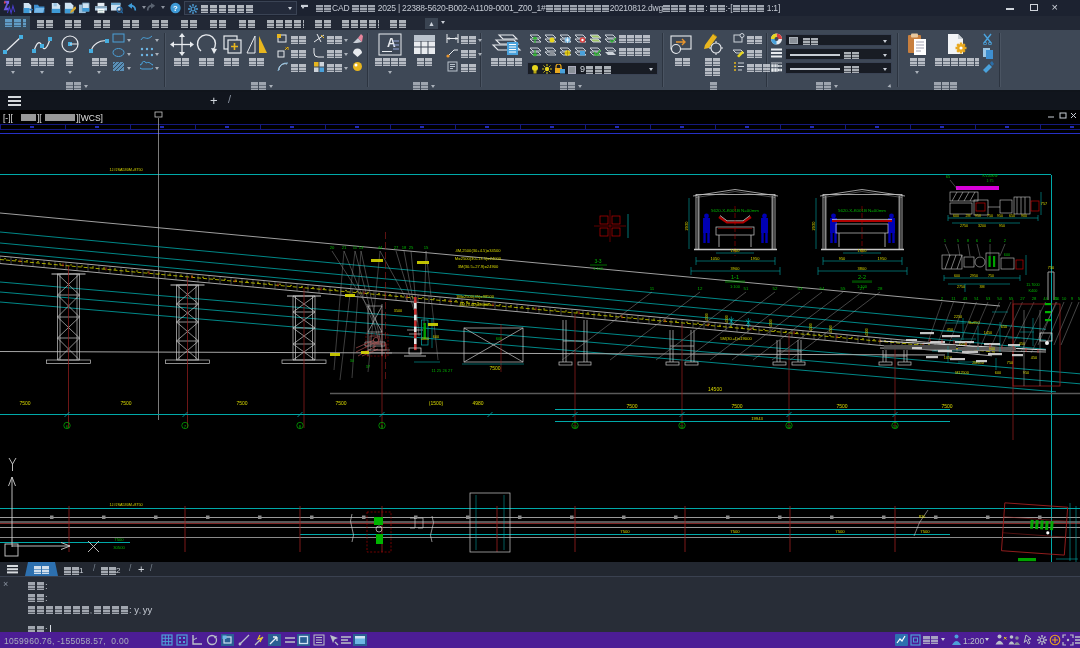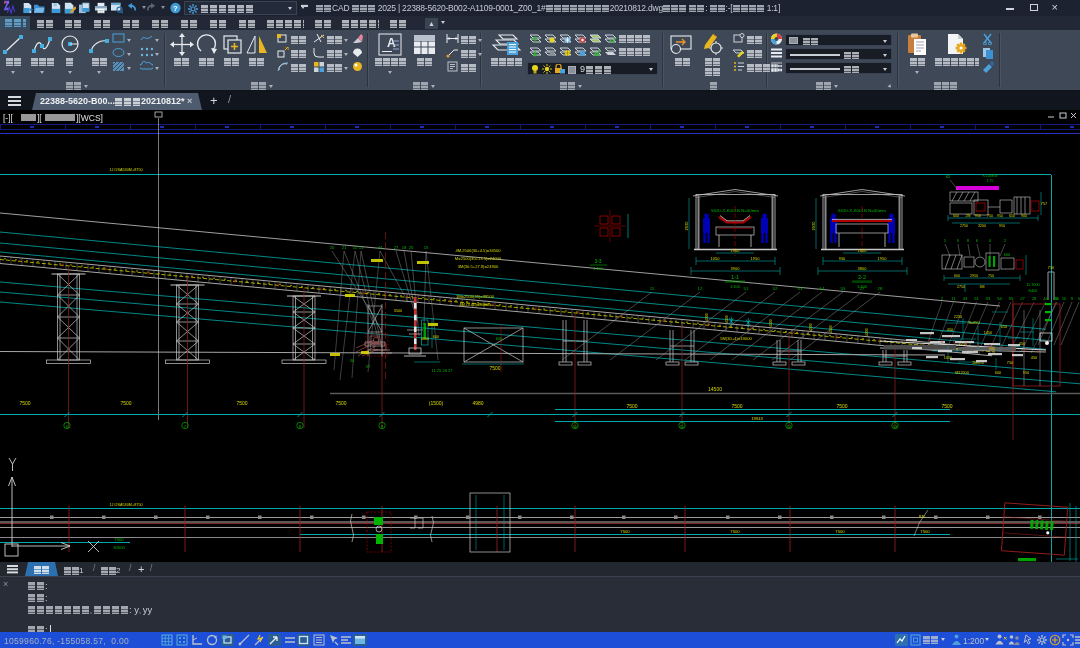--- a/index.html
+++ b/index.html
@@ -32,21 +32,21 @@
 #docbar{position:absolute;left:0;top:92px;width:1080px;height:18px;background:#11151d;}
 #doctab{position:absolute;left:32px;top:1px;width:170px;height:17px;background:#4e5a6d;color:#eef1f4;font-size:9px;font-weight:bold;line-height:17px;text-align:left;padding-left:8px;clip-path:polygon(4px 0,166px 0,170px 17px,0 17px);}
 
 #canvas{position:absolute;left:0;top:110px;width:1080px;height:452px;background:#000;}
 
 #laybar{position:absolute;left:0;top:562px;width:1080px;height:14px;background:#222730;color:#ccd1d8;font-size:8.5px;}
 
 #cmd{position:absolute;left:0;top:576px;width:1080px;height:56px;background:#282d37;color:#c3c8d1;font-size:9.5px;border-top:1px solid #3a4150;}
 .cmdline{position:absolute;left:28px;white-space:nowrap;}
 
-#status{position:absolute;left:0;top:632px;width:1080px;height:16px;background:#1d4ed8;color:#a8b0bb;font-size:8.5px;}
+#status{position:absolute;left:0;top:632px;width:1080px;height:16px;background:#4c1d95;color:#a8b0bb;font-size:8.5px;}
 .sic{position:absolute;top:2px;}
 .hamb{display:inline-block;width:13px;height:2px;background:#d6dade;box-shadow:0 4px 0 #d6dade,0 8px 0 #d6dade;}
 </style></head>
 <body>
 <div id="app">
 
 <div id="titlebar">
   <svg class="ic" style="left:2px;top:0;" width="17" height="16" viewBox="0 0 28 16" preserveAspectRatio="none">
     <path d="M4 2 L10 2 L5 9 L11 9" stroke="#6a5ae0" stroke-width="2.4" fill="none"></path>
     <path d="M9 13 L12 7 L15 13 L18 6 L21 12" stroke="#4a3fd0" stroke-width="1.6" fill="none"></path>
@@ -511,21 +511,20 @@
           <rect x="4" y="3" width="7" height="9" fill="#3e8fd0"></rect>
         </svg></div>
   <div class="sml" style="left:982px;top:31px"><svg width="13" height="12" viewBox="0 0 13 12">
           <path d="M1 9 l6 -6 3 3 -6 6 z" fill="#4aa2dc"></path>
           <path d="M8 2 l2 -2 2 3 -2 2 z" fill="#2a6ea8"></path>
         </svg></div>
 </div>
 
 <div id="docbar">
   <span style="position:absolute;left:8px;top:4px;" class="hamb"></span>
-  <div id="doctab">22388-5620-B00...<i class="zh z9 slit" style="width:26px;color:#eef1f4"></i>20210812* <span style="color:#c3cad2;">×</span></div>
   <span style="position:absolute;left:210px;top:1px;color:#d2d7dd;font-size:13px;">+</span>
   <span style="position:absolute;left:228px;top:1px;color:#8a93a0;font-size:11px;">/</span>
 </div>
 
 <div id="canvas">
 <svg id="dwg" width="1080" height="452" viewBox="0 0 1080 452" style="position:absolute;left:0;top:0">
 <g shape-rendering="crispEdges">
 <rect x="0" y="14" width="1080" height="5.5" fill="none" stroke="#151a7e" stroke-width="1"></rect>
 <line x1="0" y1="14" x2="0" y2="19.5" stroke="#151a7e" stroke-width="1"></line>
 <line x1="65" y1="14" x2="65" y2="19.5" stroke="#151a7e" stroke-width="1"></line>

